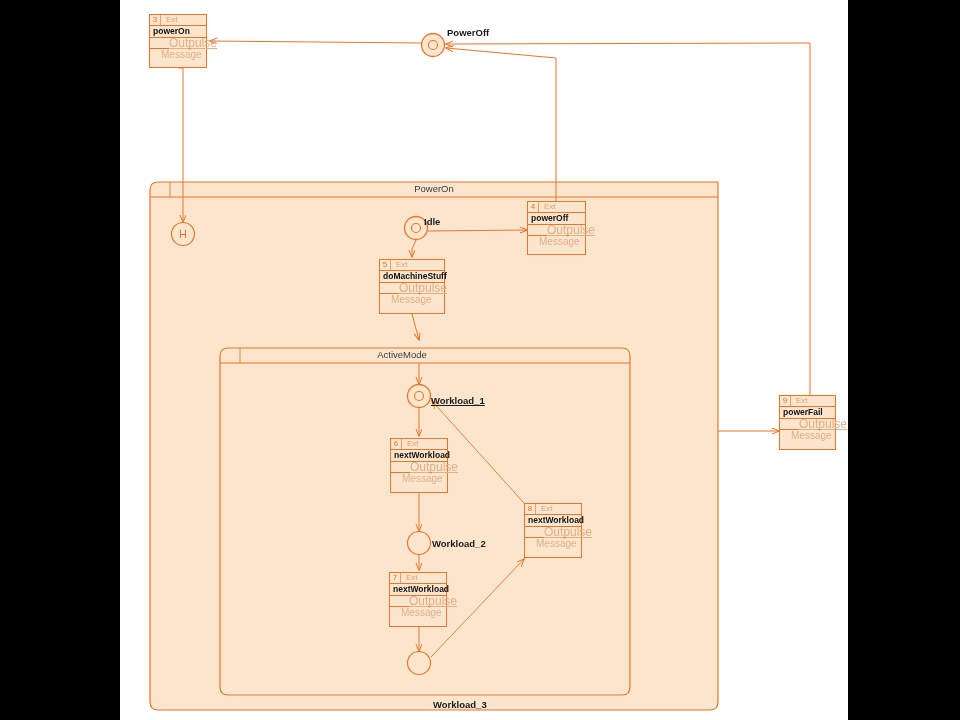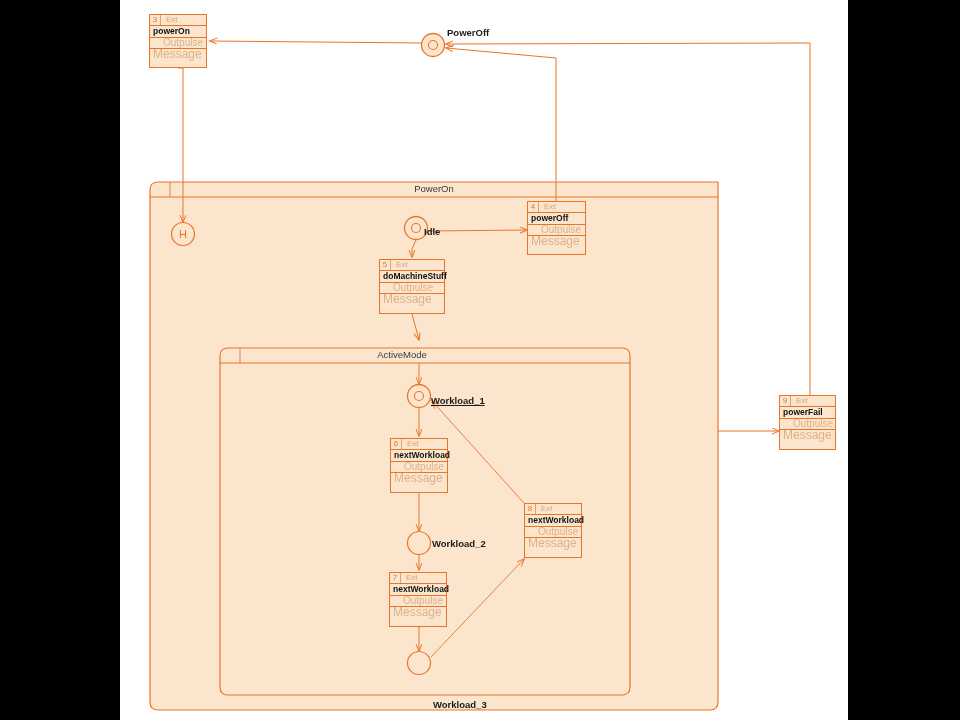--- a/index.html
+++ b/index.html
@@ -12,23 +12,23 @@
   .reglbl{position:absolute;font-size:9.5px;color:#3a3a3a;white-space:nowrap;text-align:center;}
 
   
   .tbox{position:absolute;background:#fbe6cd;border:1px solid #e8752a;box-sizing:border-box;}
   .tb-hdr{height:11px;display:flex;align-items:center;border-bottom:1px solid #e8752a;box-sizing:border-box;}
   .tb-num{width:11px;text-align:center;font-size:8px;color:#e8752a;border-right:1px solid #e8a06a;
           line-height:10px;height:100%;box-sizing:border-box;}
   .tb-ext{font-size:8px;color:#d9a277;padding-left:5px;line-height:10px;text-align:right;}
   .tb-trig{height:12px;font-size:8.5px;font-weight:bold;color:#111;padding-left:3px;
            line-height:11px;border-bottom:1px solid #e8752a;box-sizing:border-box;background:#fbe6cd;}
-  .tb-out{height:11px;font-size:10px;color:#e0b089;padding-left:13px;line-height:10px;
-          border-bottom:1px solid #e8752a;box-sizing:border-box;}
-  .tb-msg{font-size:12px;color:#e0b089;padding-left:3px;line-height:11px;box-sizing:border-box;}
+  .tb-out{height:11px;font-size:12px;color:#e0b089;padding-left:19px;line-height:10px;
+          border-bottom:1px solid #e8752a;box-sizing:border-box;text-decoration:underline;}
+  .tb-msg{font-size:10px;color:#e0b089;padding-left:11px;line-height:11px;box-sizing:border-box;}
 </style>
 </head>
 <body>
 
 <div id="stage">
   <div id="canvas"></div>
 
   <svg viewBox="0 0 960 720">
     <defs>
       <marker id="ah" markerWidth="9" markerHeight="9" refX="7.5" refY="3.2" orient="auto" markerUnits="userSpaceOnUse">
@@ -129,21 +129,21 @@
         <circle cx="419" cy="543" r="11.5" fill="#fbe6cd" stroke="#e8752a" stroke-width="1.2"></circle>
       </g>
       <g>
         <circle cx="419" cy="663" r="11.5" fill="#fbe6cd" stroke="#e8752a" stroke-width="1.2"></circle>
       </g>
     </g>
     <text x="183" y="238" font-size="11" fill="#e8752a" text-anchor="middle" font-family="Liberation Sans, sans-serif">H</text>
   </svg>
 
   <div class="lbl" style="left:447px;top:27px;">PowerOff</div>
-  <div class="lbl" style="left:424px;top:226px;">Idle</div>
+  <div class="lbl" style="left:424px;top:216px;">Idle</div>
   <div class="lbl" style="left:431px;top:395px;text-decoration:underline;">Workload_1</div>
   <div class="lbl" style="left:432px;top:538px;">Workload_2</div>
   <div class="lbl" style="left:433px;top:659px;margin-top:40px;">Workload_3</div>
 
   <div class="reglbl" style="left:150px;top:183px;width:568px;">PowerOn</div>
   <div class="reglbl" style="left:220px;top:349px;width:364px;">ActiveMode</div>
 
   <div id="tboxes">
       <div class="tbox" style="left: 149px; top: 14px; width: 58px; height: 54px;">
         <div class="tb-hdr">

